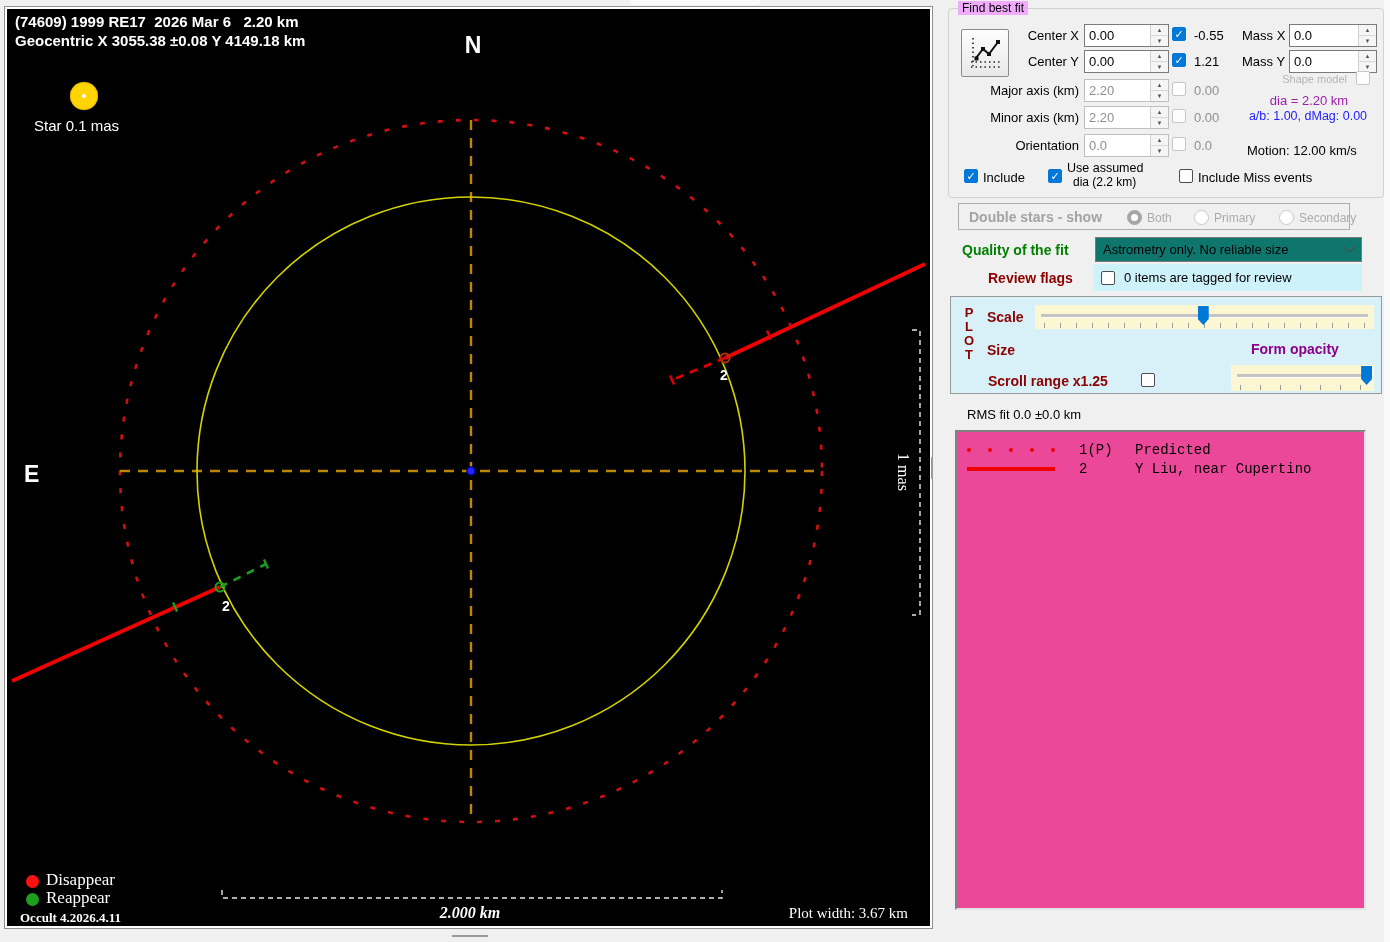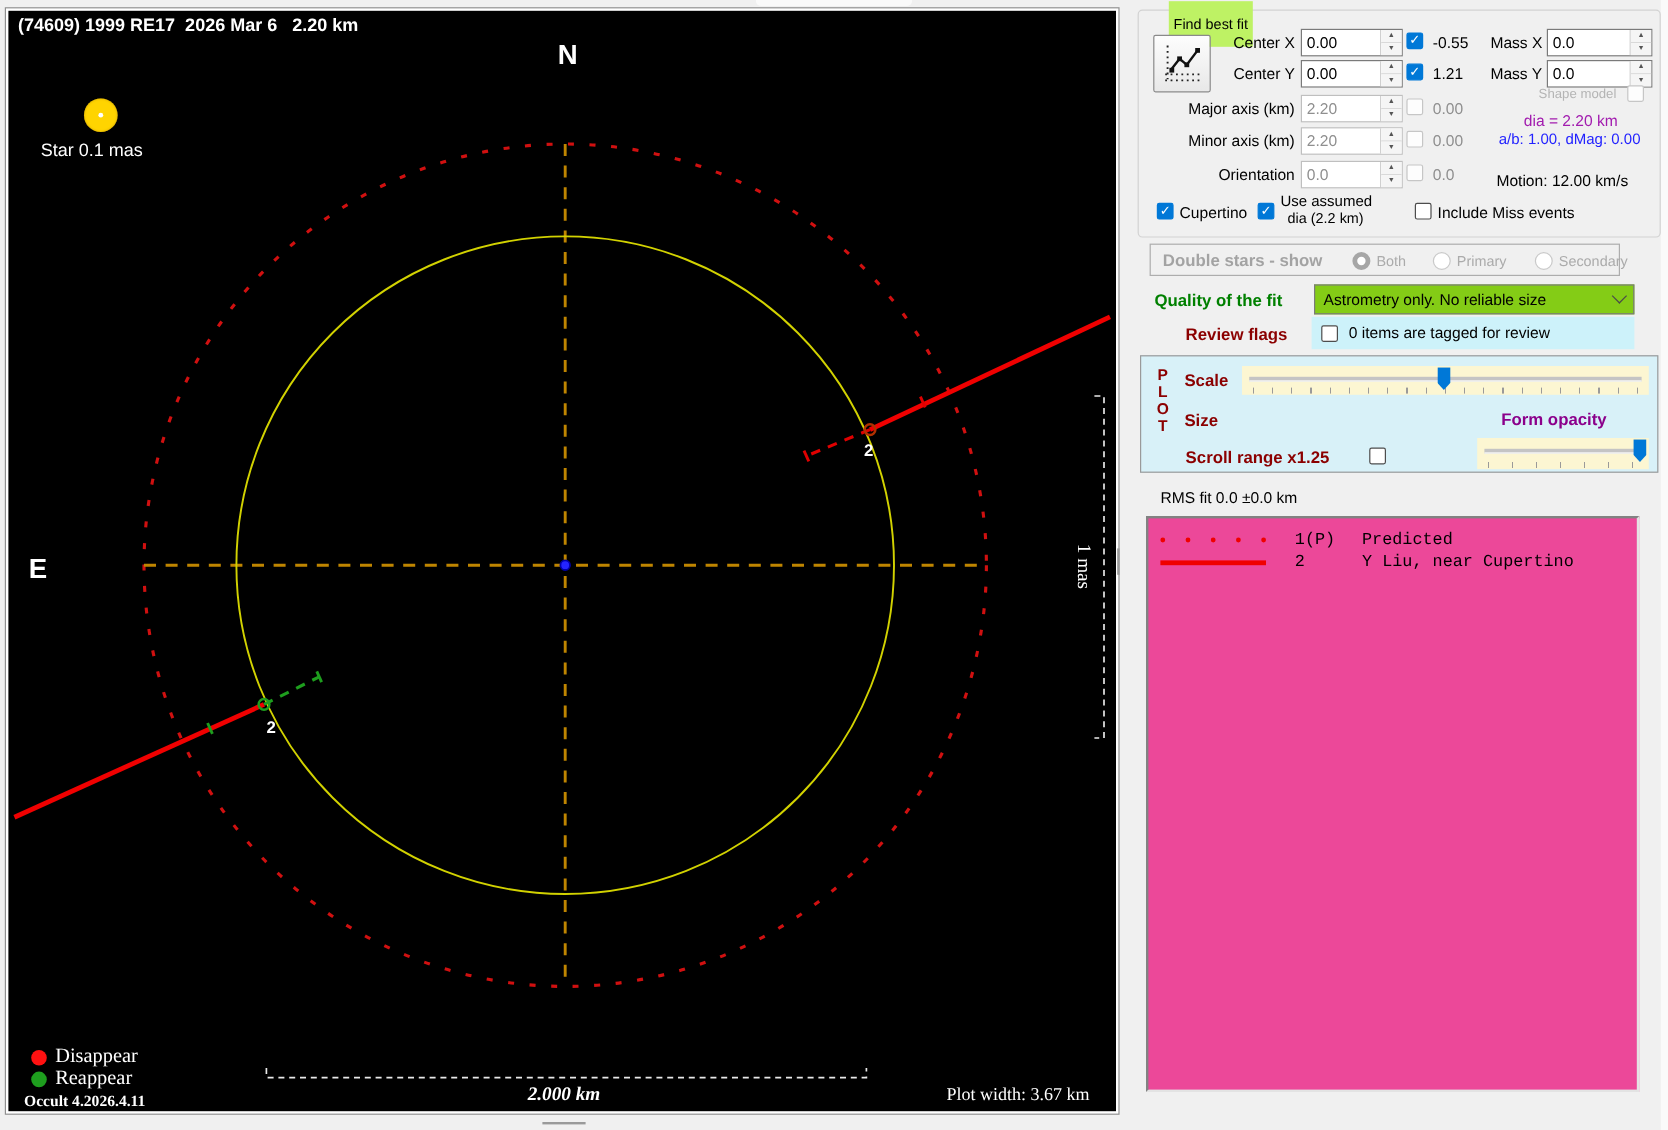--- a/index.html
+++ b/index.html
@@ -30,25 +30,25 @@
   .rad.dis{border-color:#c9c9c9}
   .spin{display:flex;height:23px;box-sizing:border-box;border:1px solid #7a7a7a;background:#fff}
   .spin input{flex:1;min-width:0;border:0;outline:none;background:transparent;padding:2px 4px;
               font:13px "Liberation Sans",sans-serif;color:#000}
   .spin.dis{border-color:#bfbfbf}
   .spin.dis input{color:#8f8f8f}
   .spin-btns{width:17px;border-left:1px solid #d0d0d0;display:flex;flex-direction:column}
   .spin-btns span{flex:1;display:flex;align-items:center;justify-content:center;font-size:6px;color:#555;background:#f5f5f5}
   .spin-btns span:first-child{border-bottom:1px solid #d9d9d9}
   .group{border:1px solid #d2d2d2;border-radius:4px;box-sizing:border-box}
-  .glabel{position:absolute;top:-8px;left:25px;background:#bef264;padding:12px 4px;font-size:12px}
+  .glabel{position:absolute;top:-8px;left:9px;background:#f0abfc;padding:0 4px;font-size:12px}
   .rlabel{text-align:right}
   .grey{color:#8f8f8f}
   .maroon{color:#8b0000;font-weight:bold;font-size:14px}
-  .combo{box-sizing:border-box;background:#84cc16;border:1px solid #7a7a7a;display:flex;align-items:center;padding:0 7px;font-size:13px}
+  .combo{box-sizing:border-box;background:#0f766e;border:1px solid #7a7a7a;display:flex;align-items:center;padding:0 7px;font-size:13px}
   .chev{width:8px;height:8px;border-right:1.6px solid #4a4a4a;border-bottom:1.6px solid #4a4a4a;
         transform:rotate(45deg) translate(-2px,-2px);margin-left:auto}
   .slider{position:absolute;background:#fcf6d2}
   .groove{position:absolute;left:6px;right:6px;top:9px;height:3px;background:#c4c4c4;border-bottom:1px solid #fff}
   .ticks{position:absolute;left:9px;right:9px;bottom:1px;height:5px;
          background:repeating-linear-gradient(90deg,#9a9a9a 0 1px,transparent 1px 16px)}
   .thumb{position:absolute;top:1px;width:11px;height:19px;background:#0078d7;
          clip-path:polygon(0 0,100% 0,100% 68%,50% 100%,0 68%)}
   .mono{font-family:"Liberation Mono",monospace;font-size:14px;white-space:pre}
 </style>
@@ -82,20 +82,21 @@
       <circle cx="213" cy="578" r="4.5" fill="none" stroke="#1e9e1e" stroke-width="2"></circle>
       <text x="215" y="602" fill="#fff" font-size="14" font-weight="bold" font-family="Liberation Sans, sans-serif">2</text>
 
       <path d="M905,321 L913,321 L913,606 L905,606" fill="none" stroke="#e9e9e9" stroke-width="1.4" stroke-dasharray="5 4"></path>
       <text x="891" y="463" fill="#fff" font-size="16" font-family="Liberation Serif, serif" transform="rotate(90 891 463)" text-anchor="middle">1 mas</text>
 
       <path d="M215,881 L215,889 L715,889 L715,881" fill="none" stroke="#e9e9e9" stroke-width="1.4" stroke-dasharray="5 4"></path>
     </svg>
 
     <div class="ptxt ptitle" style="left:8px;top:3px">(74609) 1999 RE17  2026 Mar 6   2.20 km</div>
+    <div class="ptxt ptitle" style="left:8px;top:22px">Geocentric X 3055.38 ±0.08 Y 4149.18 km</div>
     <div class="ptxt pbig" style="left:450px;top:23px;width:32px;text-align:center">N</div>
     <div class="ptxt pbig" style="left:17px;top:452px">E</div>
 
     <div class="ptxt star-dot" style="left:63px;top:73px">
       <span class="star-core"></span>
     </div>
     <div class="ptxt" style="left:27px;top:108px;width:100px;text-align:left;font-weight:normal;font-size:15px">Star 0.1 mas</div>
 
     <div class="ptxt leg-dot" style="left:19px;top:866px;background:#ff1111"></div>
     <div class="ptxt serif" style="left:39px;top:861px;font-size:17px">Disappear</div>
@@ -206,21 +207,21 @@
       <span>▼</span>
     </div>
   </div>
   <span class="abs cb dis" style="left:223px;top:128px"></span>
   <div class="abs grey" style="left:245px;top:129px">0.0</div>
   <div class="abs" style="left:298px;top:134px">Motion: 12.00 km/s</div>
 
   <span class="abs cb on" style="left:15px;top:160px">
     <span>✓</span>
     </span>
-  <div class="abs" style="left:34px;top:161px">Cupertino</div>
+  <div class="abs" style="left:34px;top:161px">Include</div>
   <span class="abs cb on" style="left:99px;top:160px">
     <span>✓</span>
     </span>
   <div class="abs" style="left:118px;top:152px;font-size:12.5px">Use assumed</div>
   <div class="abs" style="left:124px;top:166px;font-size:12px">dia (2.2 km)</div>
   <span class="abs cb" style="left:230px;top:160px"></span>
   <div class="abs" style="left:249px;top:161px">Include Miss events</div>
 </div>
 
 <div class="abs" style="left:958px;top:203px;width:392px;height:27px;border:1px solid #adadad;box-sizing:border-box">

